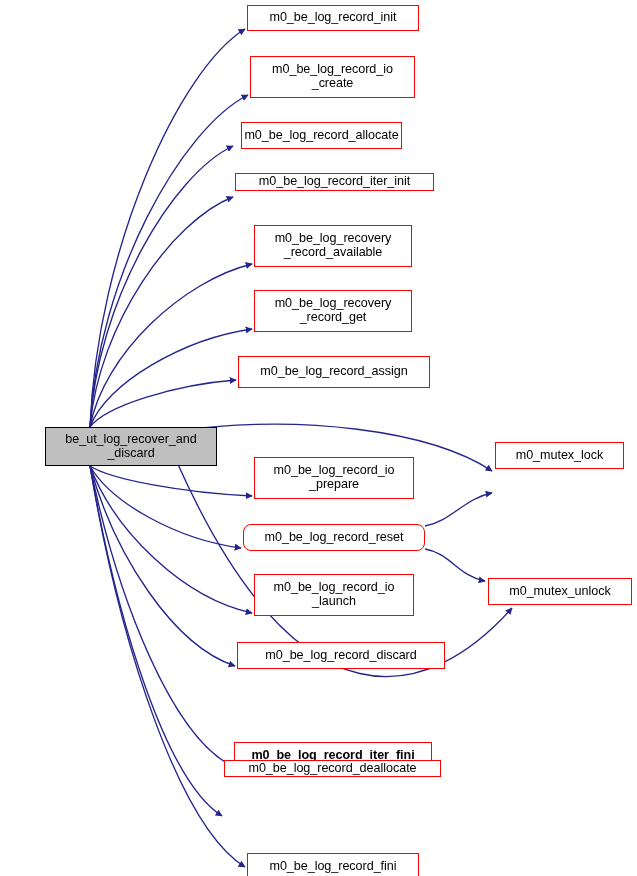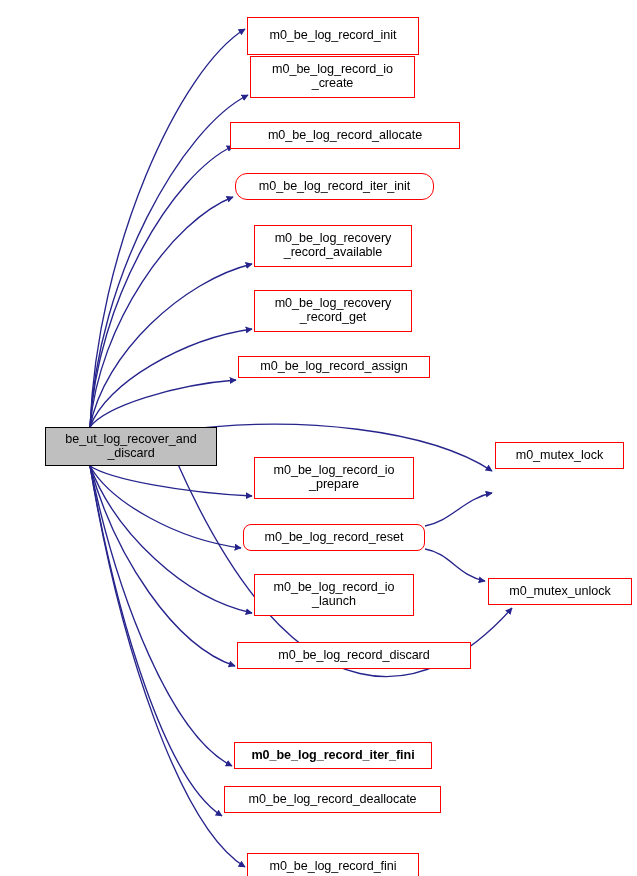--- a/index.html
+++ b/index.html
@@ -78,35 +78,35 @@
         <path d="M 90,466 C 117.83999999999999,601 172.36,736 232,766" marker-end="url(#arrow)" stroke="#26248c"></path>
         <path d="M 90,466 C 117.24000000000001,623.5 166.56,781 222,816" marker-end="url(#arrow)" stroke="#26248c"></path>
         <path d="M 90,466 C 120,646.45 179.89999999999998,826.9 245,867" marker-end="url(#arrow)" stroke="#26248c"></path>
         <path d="M 425,526 C 450,522 465,498 492,493" marker-end="url(#arrow)" stroke="#26248c"></path>
         <path d="M 425,549 C 450,553 458,576 485,581" marker-end="url(#arrow)" stroke="#26248c"></path>
       </g>
   </svg>
   <div id="nodes">
       <div class="gnode root" style="left: 4px; top: 427px; width: 172px; height: 39px;"><span class="lbl">be_ut_log_recover_and
 _discard</span></div>
-      <div class="gnode" style="left: 247px; top: 17px; width: 172px; height: 38px; align-items: center;"><span class="lbl">m0_be_log_record_init</span></div>
+      <div class="gnode" style="left: 247px; top: 5px; width: 172px; height: 26px; align-items: center;"><span class="lbl">m0_be_log_record_init</span></div>
       <div class="gnode" style="left: 250px; top: 56px; width: 165px; height: 42px;"><span class="lbl">m0_be_log_record_io
 _create</span></div>
-      <div class="gnode" style="left: 230px; top: 122px; width: 230px; height: 27px;"><span class="lbl">m0_be_log_record_allocate</span></div>
-      <div class="gnode" style="left: 235px; top: 173px; width: 199px; height: 27px; border-radius: 12px;"><span class="lbl">m0_be_log_record_iter_init</span></div>
+      <div class="gnode" style="left: 241px; top: 122px; width: 161px; height: 27px;"><span class="lbl">m0_be_log_record_allocate</span></div>
+      <div class="gnode" style="left: 235px; top: 173px; width: 199px; height: 18px;"><span class="lbl">m0_be_log_record_iter_init</span></div>
       <div class="gnode" style="left: 254px; top: 225px; width: 158px; height: 42px;"><span class="lbl">m0_be_log_recovery
 _record_available</span></div>
       <div class="gnode" style="left: 254px; top: 290px; width: 158px; height: 42px;"><span class="lbl">m0_be_log_recovery
 _record_get</span></div>
-      <div class="gnode" style="left: 238px; top: 356px; width: 192px; height: 22px;"><span class="lbl">m0_be_log_record_assign</span></div>
+      <div class="gnode" style="left: 238px; top: 356px; width: 192px; height: 32px;"><span class="lbl">m0_be_log_record_assign</span></div>
       <div class="gnode" style="left: 254px; top: 457px; width: 160px; height: 42px;"><span class="lbl">m0_be_log_record_io
 _prepare</span></div>
       <div class="gnode" style="left: 243px; top: 524px; width: 182px; height: 27px; border-radius: 8px;"><span class="lbl">m0_be_log_record_reset</span></div>
       <div class="gnode" style="left: 254px; top: 574px; width: 160px; height: 42px;"><span class="lbl">m0_be_log_record_io
 _launch</span></div>
-      <div class="gnode" style="left: 237px; top: 642px; width: 234px; height: 27px;"><span class="lbl">m0_be_log_record_discard</span></div>
+      <div class="gnode" style="left: 237px; top: 642px; width: 208px; height: 27px;"><span class="lbl">m0_be_log_record_discard</span></div>
       <div class="gnode" style="left: 234px; top: 742px; width: 198px; height: 27px; font-weight: bold;"><span class="lbl">m0_be_log_record_iter_fini</span></div>
-      <div class="gnode" style="left: 224px; top: 786px; width: 217px; height: 27px;"><span class="lbl">m0_be_log_record_deallocate</span></div>
+      <div class="gnode" style="left: 224px; top: 760px; width: 217px; height: 17px;"><span class="lbl">m0_be_log_record_deallocate</span></div>
       <div class="gnode" style="left: 247px; top: 843px; width: 172px; height: 27px; margin-top: 10px;"><span class="lbl">m0_be_log_record_fini</span></div>
       <div class="gnode" style="left: 495px; top: 442px; width: 129px; height: 27px;"><span class="lbl">m0_mutex_lock</span></div>
       <div class="gnode" style="left: 488px; top: 578px; width: 144px; height: 27px;"><span class="lbl">m0_mutex_unlock</span></div>
     </div>
 </div>
 
 </body></html>

